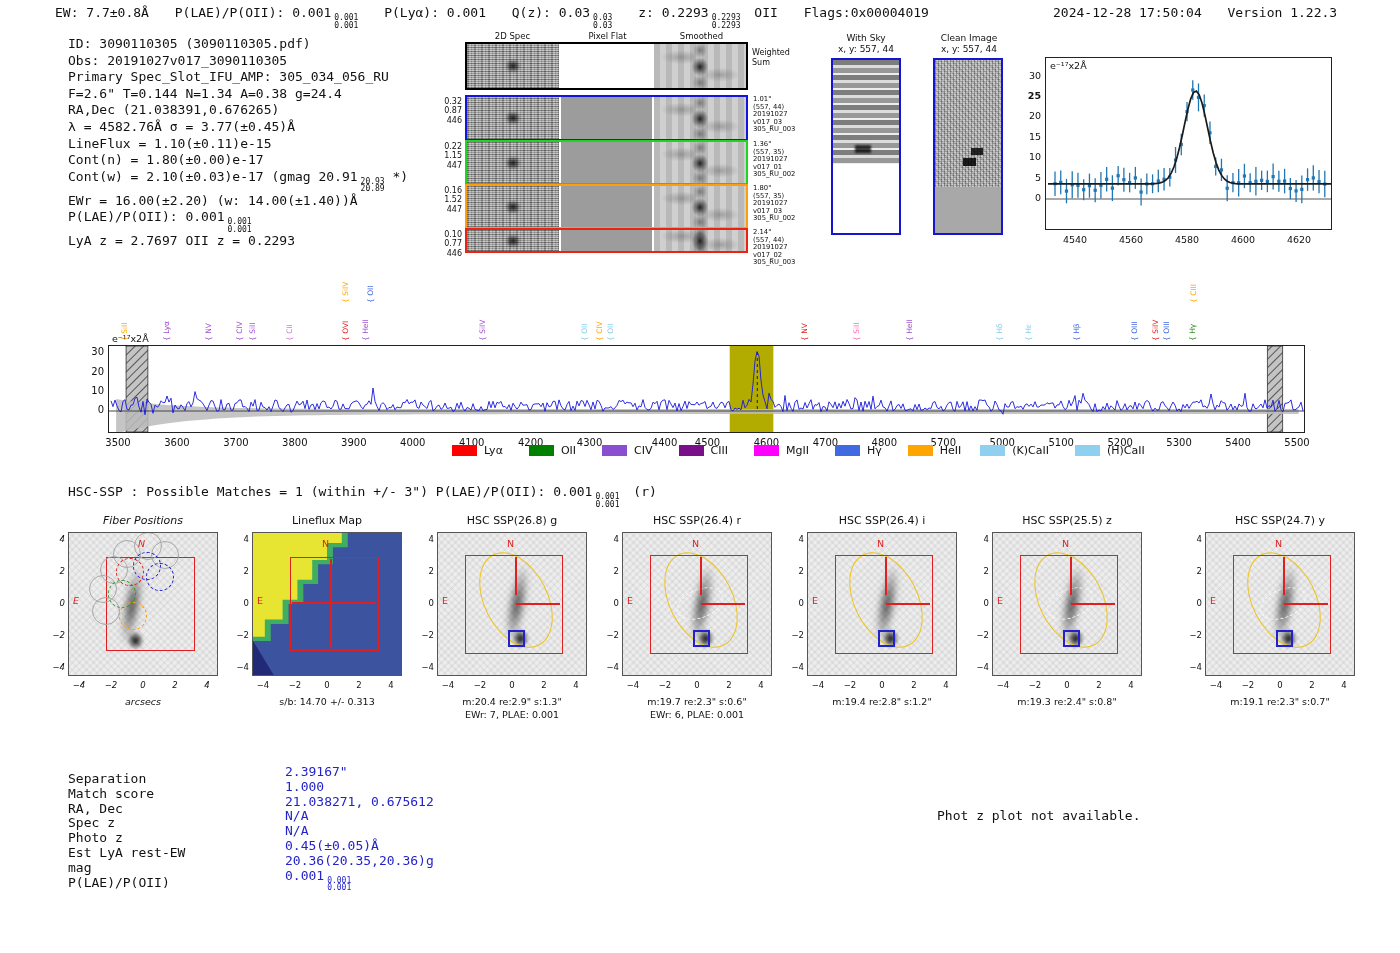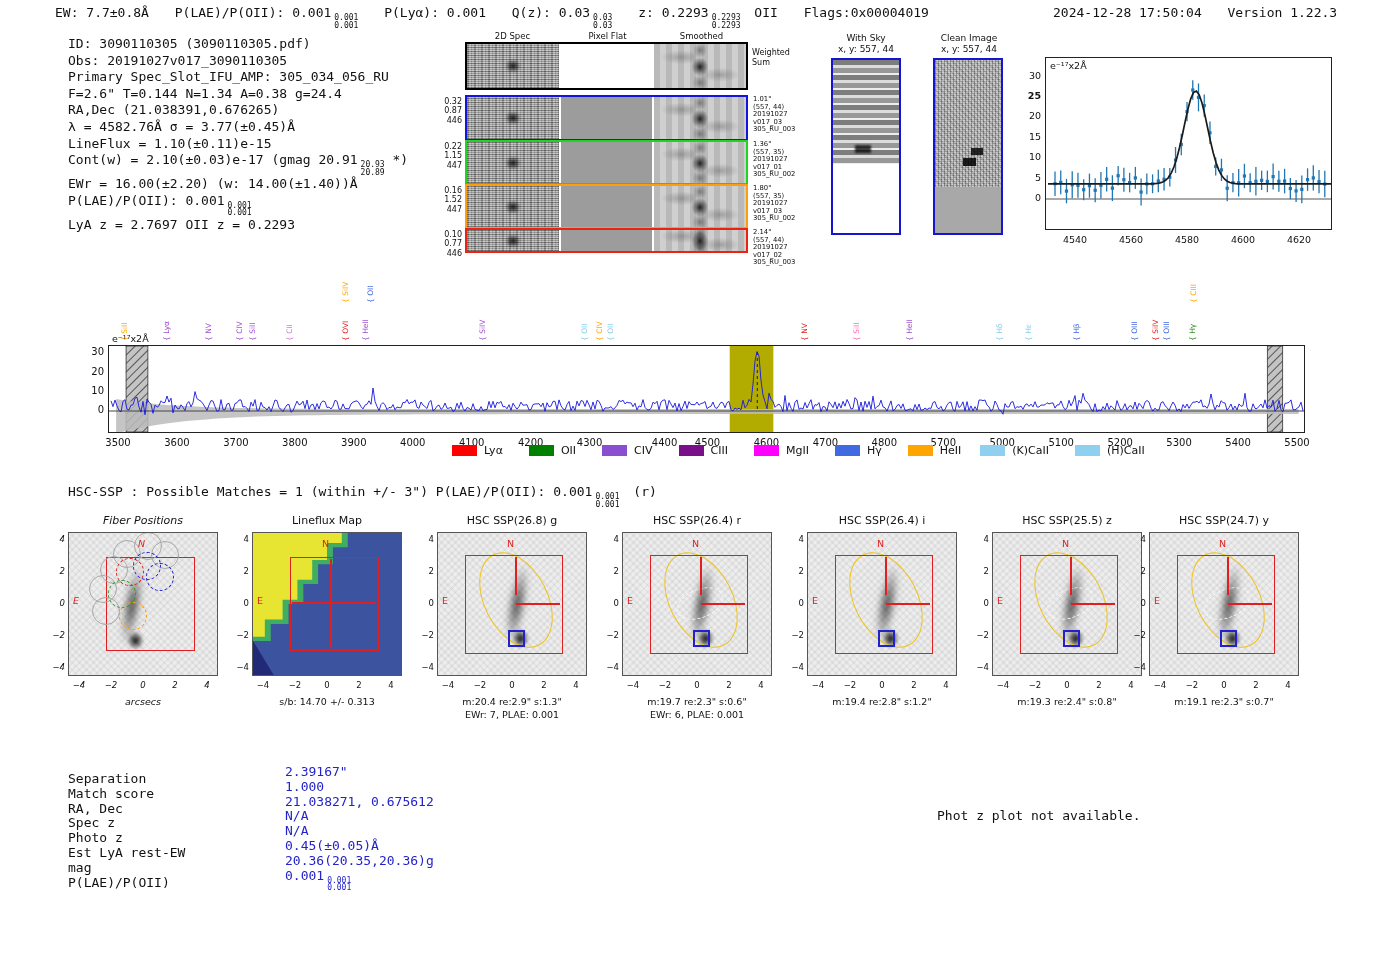--- a/index.html
+++ b/index.html
@@ -61,20 +61,21 @@
   </div>
 
   <div class="abs mono" style="left:68px;top:36px;font-size:13px;line-height:16.6px;white-space:nowrap">
     <div>ID: 3090110305 (3090110305.pdf)</div>
     <div>Obs: 20191027v017_3090110305</div>
     <div>Primary Spec_Slot_IFU_AMP: 305_034_056_RU</div>
     <div>F=2.6"  T=0.144  N=1.34  A=0.38  g=24.4</div>
     <div>RA,Dec (21.038391,0.676265)</div>
     <div>λ = 4582.76Å   σ = 3.77(±0.45)Å</div>
     <div>LineFlux = 1.10(±0.11)e-15</div>
+    <div>Cont(n) = 1.80(±0.00)e-17</div>
     <div><span>Cont(w) = 2.10(±0.03)e-17 (gmag 20.91</span><span class="frac">
           <span>20.93</span>
           <span>20.89</span>
         </span> <span>*)</span></div>
     <div>EWr = 16.00(±2.20) (w: 14.00(±1.40))Å</div>
     <div><span>P(LAE)/P(OII): 0.001</span><span class="frac">
           <span>0.001</span>
           <span>0.001</span>
         </span></div>
     <div>LyA z = 2.7697  OII z = 0.2293</div>
@@ -600,21 +601,21 @@
       <div style="position: absolute; left: -20px; top: 86px; width: 17px; text-align: right; font-size: 8.5px;">0</div>
       <div style="position: absolute; left: -20px; top: 118px; width: 17px; text-align: right; font-size: 8.5px;">−2</div>
       <div style="position: absolute; left: -20px; top: 150px; width: 17px; text-align: right; font-size: 8.5px;">−4</div>
       <div style="position: absolute; left: -1px; top: 168px; width: 24px; text-align: center; font-size: 8.5px;">−4</div>
       <div style="position: absolute; left: 31px; top: 168px; width: 24px; text-align: center; font-size: 8.5px;">−2</div>
       <div style="position: absolute; left: 63px; top: 168px; width: 24px; text-align: center; font-size: 8.5px;">0</div>
       <div style="position: absolute; left: 95px; top: 168px; width: 24px; text-align: center; font-size: 8.5px;">2</div>
       <div style="position: absolute; left: 127px; top: 168px; width: 24px; text-align: center; font-size: 8.5px;">4</div>
       <div style="position: absolute; left: -15px; top: 184px; width: 180px; text-align: center; font-size: 9.5px;">m:19.3  re:2.4"  s:0.8"</div>
     </div>
-    <div style="position: absolute; left: 1149px; top: 512px; width: 140px; height: 215px; padding-left: 18px;">
+    <div style="position: absolute; left: 1205px; top: 512px; width: 140px; height: 215px; padding-left: 18px;">
       <div style="position: absolute; left: -10px; top: 2px; width: 170px; text-align: center; font-size: 11px;">HSC SSP(24.7) y</div>
       <div class="gal-bg" style="position: absolute; left: 0px; top: 20px; width: 150px; height: 144px; border: 1px solid rgb(85, 85, 85); box-sizing: border-box; overflow: hidden;">
         <div style="position: absolute; left: 70px; top: 30px; width: 18px; height: 82px; background: radial-gradient(closest-side, rgba(15, 15, 15, 0.8), rgba(60, 60, 60, 0.35) 60%, transparent); transform: rotate(10deg); filter: blur(3px);"></div>
         <div style="position: absolute; left: 74px; top: 96px; width: 17px; height: 19px; background: radial-gradient(closest-side, rgba(0, 0, 0, 0.95), rgba(0, 0, 0, 0.4) 60%, transparent); filter: blur(1.5px);"></div>
         <div style="position: absolute; left: 46px; top: 16px; width: 62px; height: 100px; border: 1.6px solid rgb(238, 194, 28); border-radius: 50%; transform: rotate(-27deg);"></div>
         <div style="position: absolute; left: 53px; top: 56px; width: 46px; height: 27px; border: 1px dashed rgb(250, 250, 250); border-radius: 50%; transform: rotate(-22deg);"></div>
         <div style="position: absolute; left: 27px; top: 22px; width: 96px; height: 97px; border: 1.3px solid rgb(224, 32, 32);"></div>
         <div style="position: absolute; left: 77px; top: 24px; width: 2px; height: 38px; background: rgb(224, 32, 32);"></div>
         <div style="position: absolute; left: 78px; top: 70px; width: 44px; height: 2px; background: rgb(224, 32, 32);"></div>
         <div style="position: absolute; left: 70px; top: 97px; width: 13px; height: 13px; border: 2px solid rgb(34, 34, 204);"></div>

